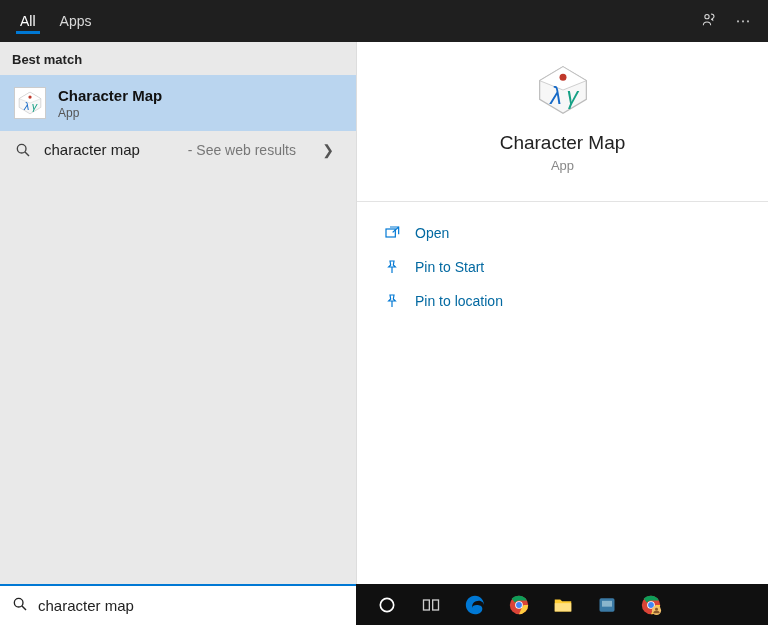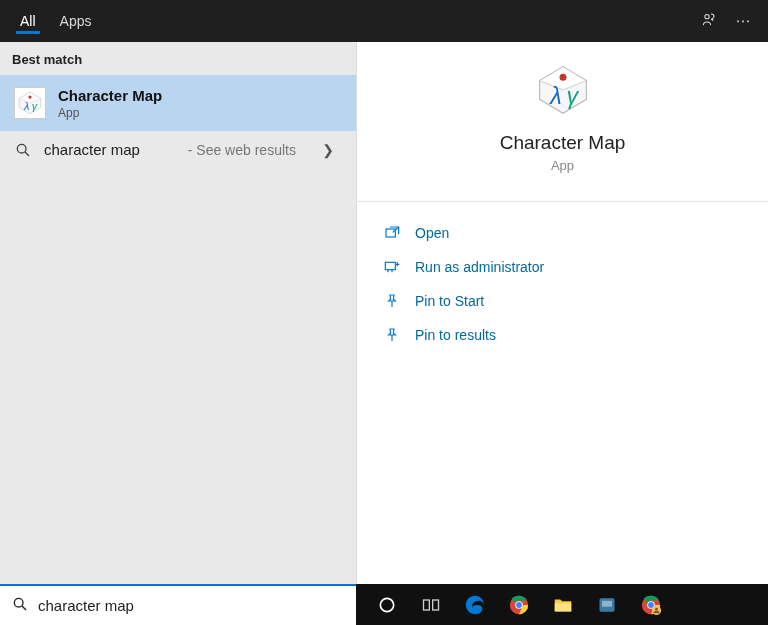--- a/index.html
+++ b/index.html
@@ -119,44 +119,34 @@
               <rect x="3" y="6" width="14" height="12"></rect>
               <path d="M9 3 L22 3 L22 14"></path>
               <path d="M13 11 L22 3"></path>
             </svg>
           </div>
         <span>Open</span>
       </div>
       <div class="action">
         <div class="aicon">
             <svg width="16" height="16" viewBox="0 0 24 24" fill="none" stroke="#0078d4" stroke-width="1.8">
-              <rect x="2" y="5" width="15" height="11"></rect>
-              <path d="M6 16 L6 20 M12 16 L12 20"></path>
-              <path d="M17 8 L23 8 M20 5 L20 11"></path>
+              <path d="M9 3h6l-1 6 3 3H7l3-3z"></path>
+              <line x1="12" y1="12" x2="12" y2="21"></line>
             </svg>
           </div>
-        <span>Run as administrator</span>
+        <span>Pin to Start</span>
       </div>
       <div class="action">
         <div class="aicon">
             <svg width="16" height="16" viewBox="0 0 24 24" fill="none" stroke="#0078d4" stroke-width="1.8">
               <path d="M9 3h6l-1 6 3 3H7l3-3z"></path>
               <line x1="12" y1="12" x2="12" y2="21"></line>
             </svg>
           </div>
-        <span>Pin to Start</span>
-      </div>
-      <div class="action">
-        <div class="aicon">
-            <svg width="16" height="16" viewBox="0 0 24 24" fill="none" stroke="#0078d4" stroke-width="1.8">
-              <path d="M9 3h6l-1 6 3 3H7l3-3z"></path>
-              <line x1="12" y1="12" x2="12" y2="21"></line>
-            </svg>
-          </div>
-        <span>Pin to results</span>
+        <span>Pin to location</span>
       </div>
     </div>
   </div>
 </div>
 
 <div class="bottom">
   <div class="search-box">
     <span class="sicon">
       <svg width="16" height="16" viewBox="0 0 24 24" fill="none" stroke="#222" stroke-width="2">
           <circle cx="10" cy="10" r="6.5"></circle>

